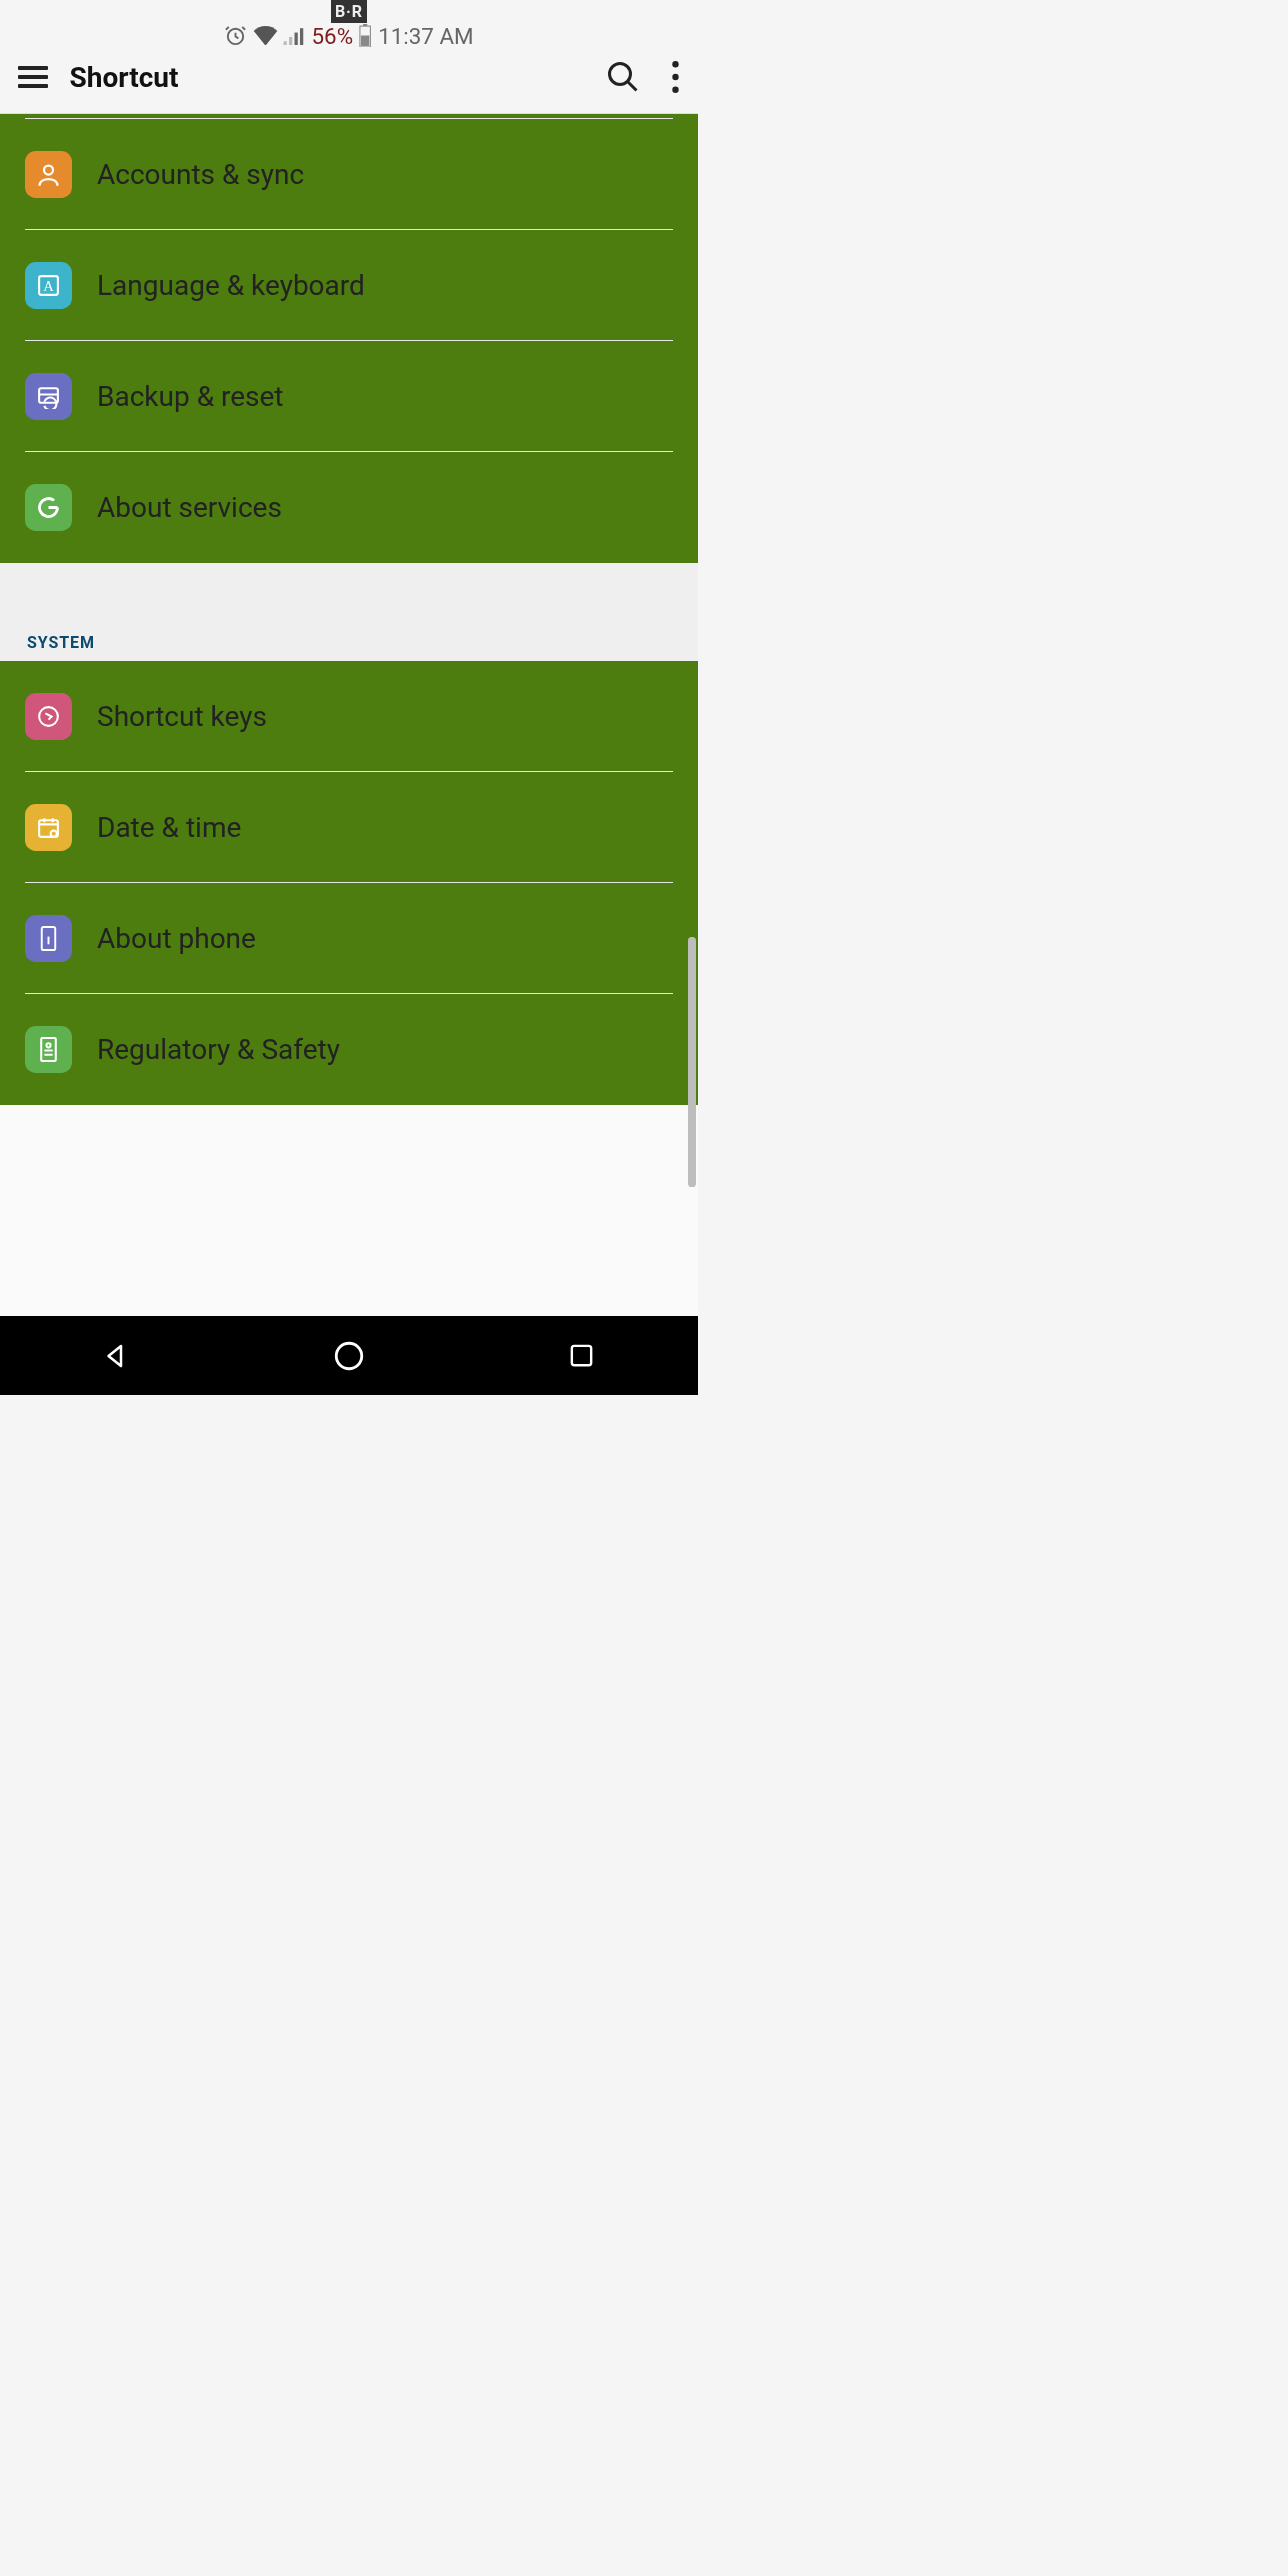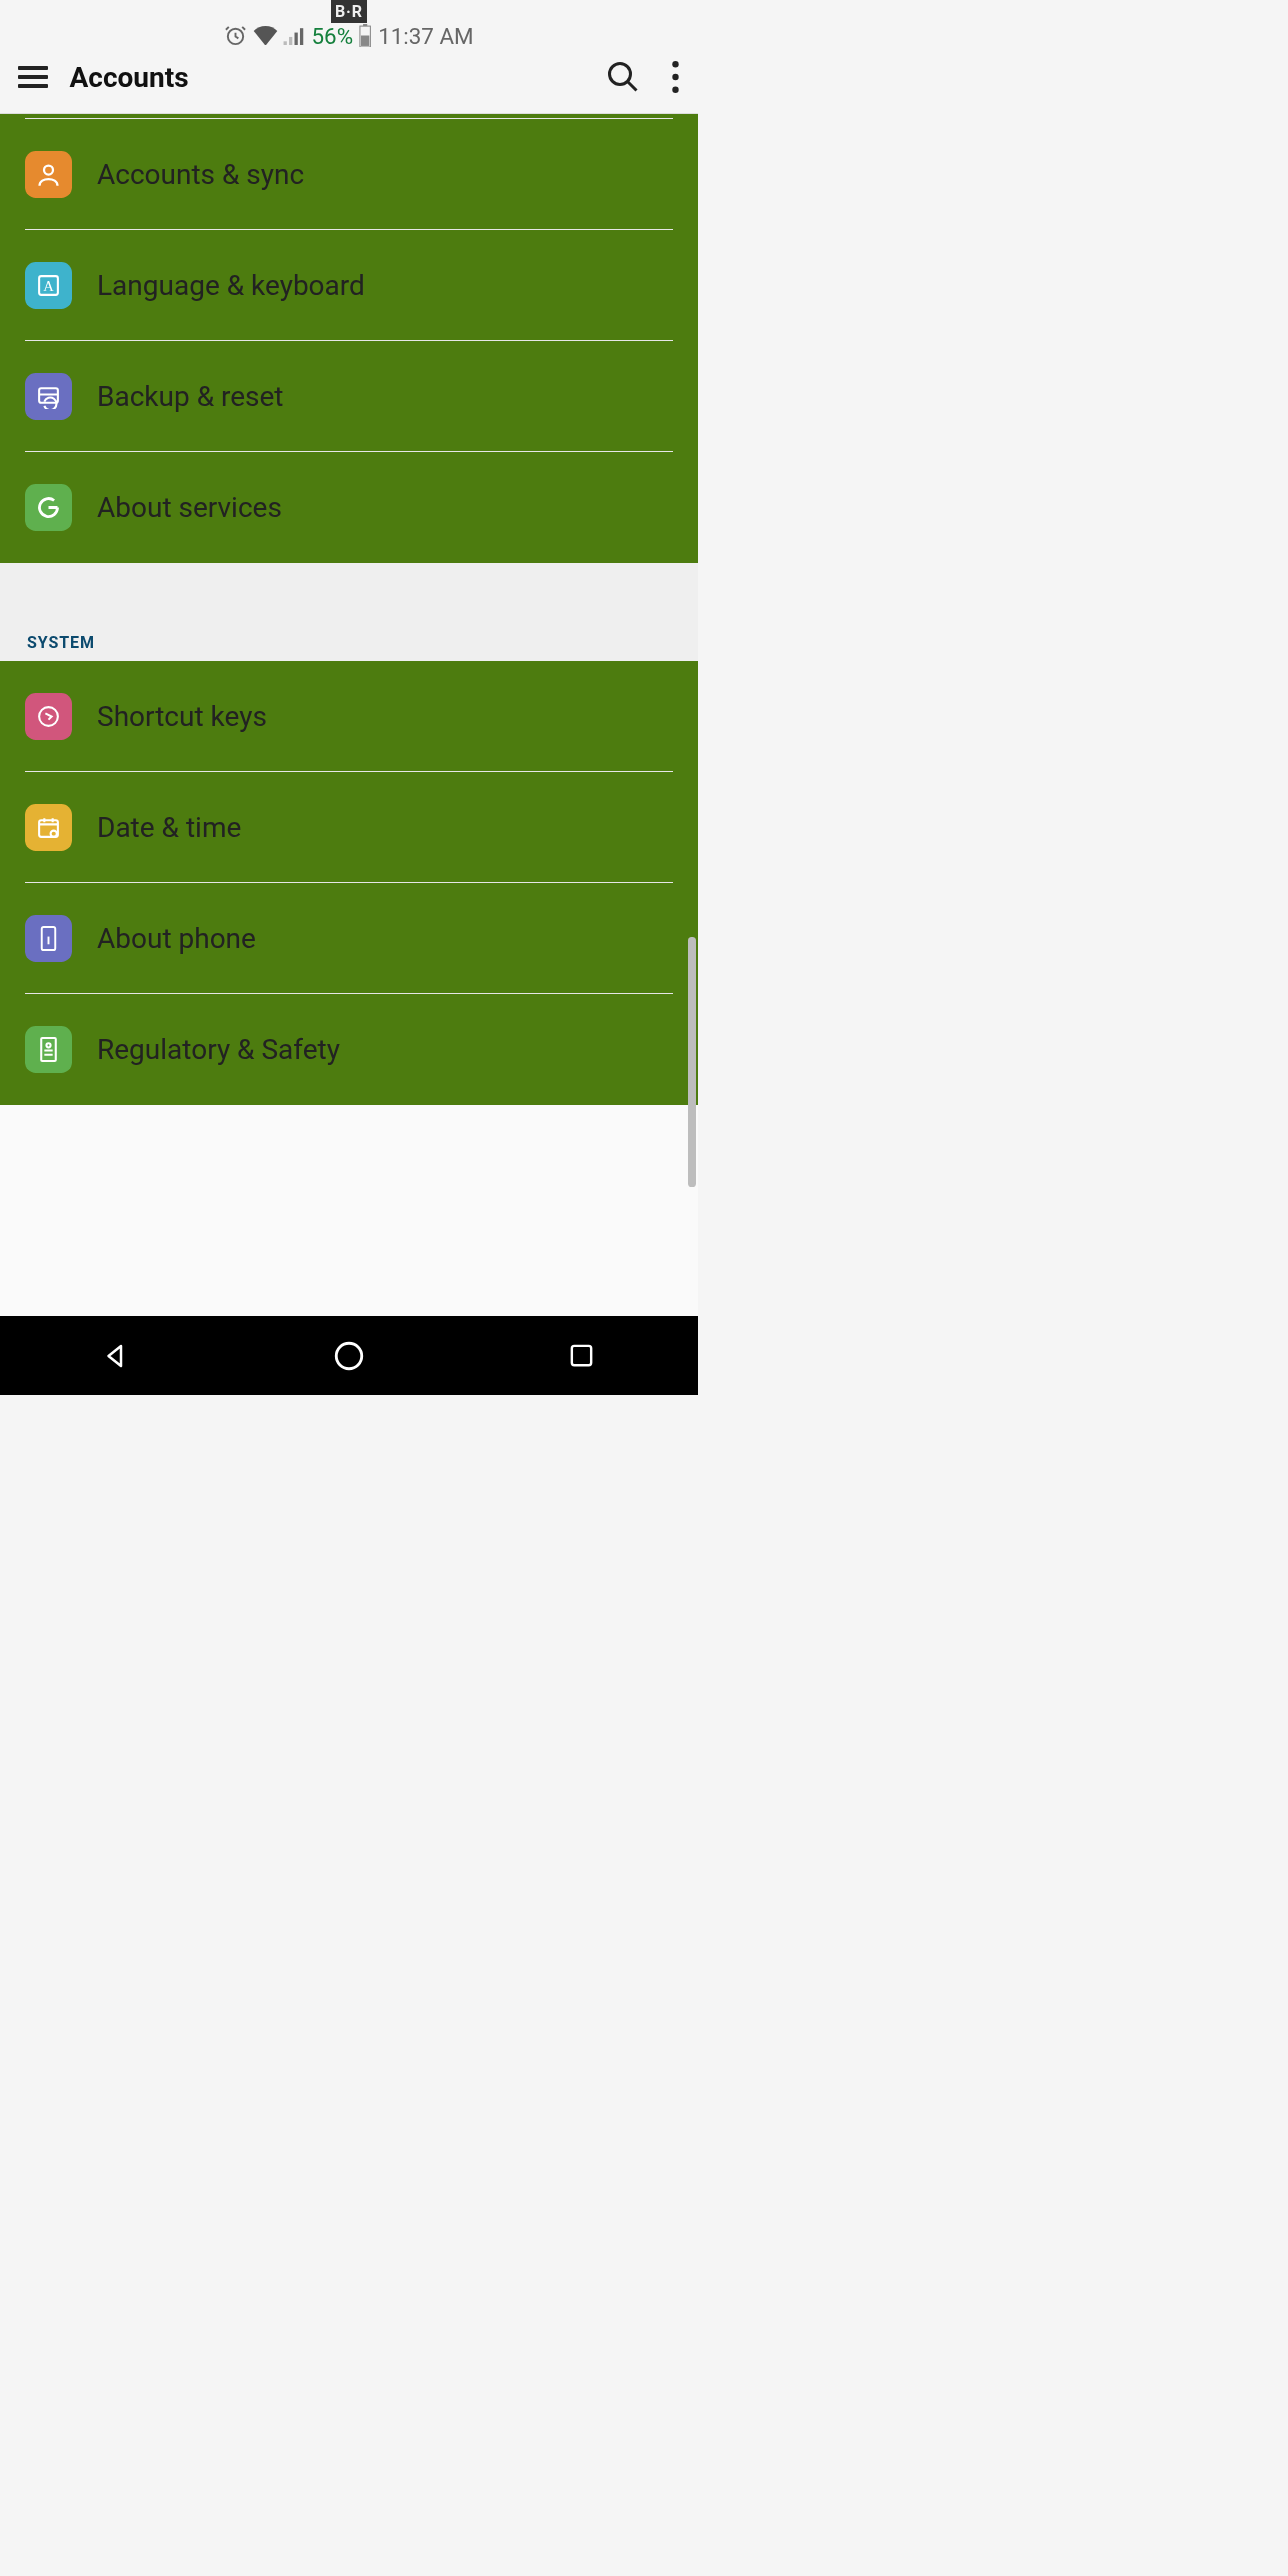--- a/index.html
+++ b/index.html
@@ -111,39 +111,39 @@
         </svg>
     </span>
     <span>
       <svg width="23" height="19.7" viewBox="0 0 20 18">
           <rect x="0" y="14" width="3" height="4" fill="#bbb"></rect>
           <rect x="5" y="10" width="3" height="8" fill="#bbb"></rect>
           <rect x="10" y="6" width="3" height="12" fill="#666"></rect>
           <rect x="15" y="2" width="3" height="16" fill="#666"></rect>
         </svg>
     </span>
-    <span style="font-size:22.4px;color:#15803d;">56%</span>
+    <span style="font-size:22.4px;color:#7f1d1d;">56%</span>
     <span>
       <svg width="14.3" height="23" viewBox="0 0 12 22">
           <rect x="4" y="0" width="4" height="2" fill="#888"></rect>
           <rect x="1" y="2" width="10" height="20" fill="none" stroke="#888" stroke-width="1"></rect>
           <rect x="2" y="11" width="8" height="10" fill="#888"></rect>
         </svg>
     </span>
     <span style="font-size:22.4px;color:#666;">11:37 AM</span>
   </div>
 </div>
 
 <div class="app-bar">
   <div class="hamburger">
     <div></div>
       <div></div>
       <div></div>
   </div>
-  <div class="app-title">Accounts</div>
+  <div class="app-title">Shortcut</div>
   <div class="app-actions">
     <span class="search-icon">
       <svg width="36" height="36" viewBox="0 0 24 24" fill="none" stroke="#222" stroke-width="2">
           <circle cx="10" cy="10" r="7"></circle>
           <line x1="21" y1="21" x2="15" y2="15"></line>
         </svg>
     </span>
     <span class="overflow-icon">
       <svg width="9" height="32" viewBox="0 0 4 20">
           <circle cx="2" cy="2" r="2" fill="#222"></circle>

